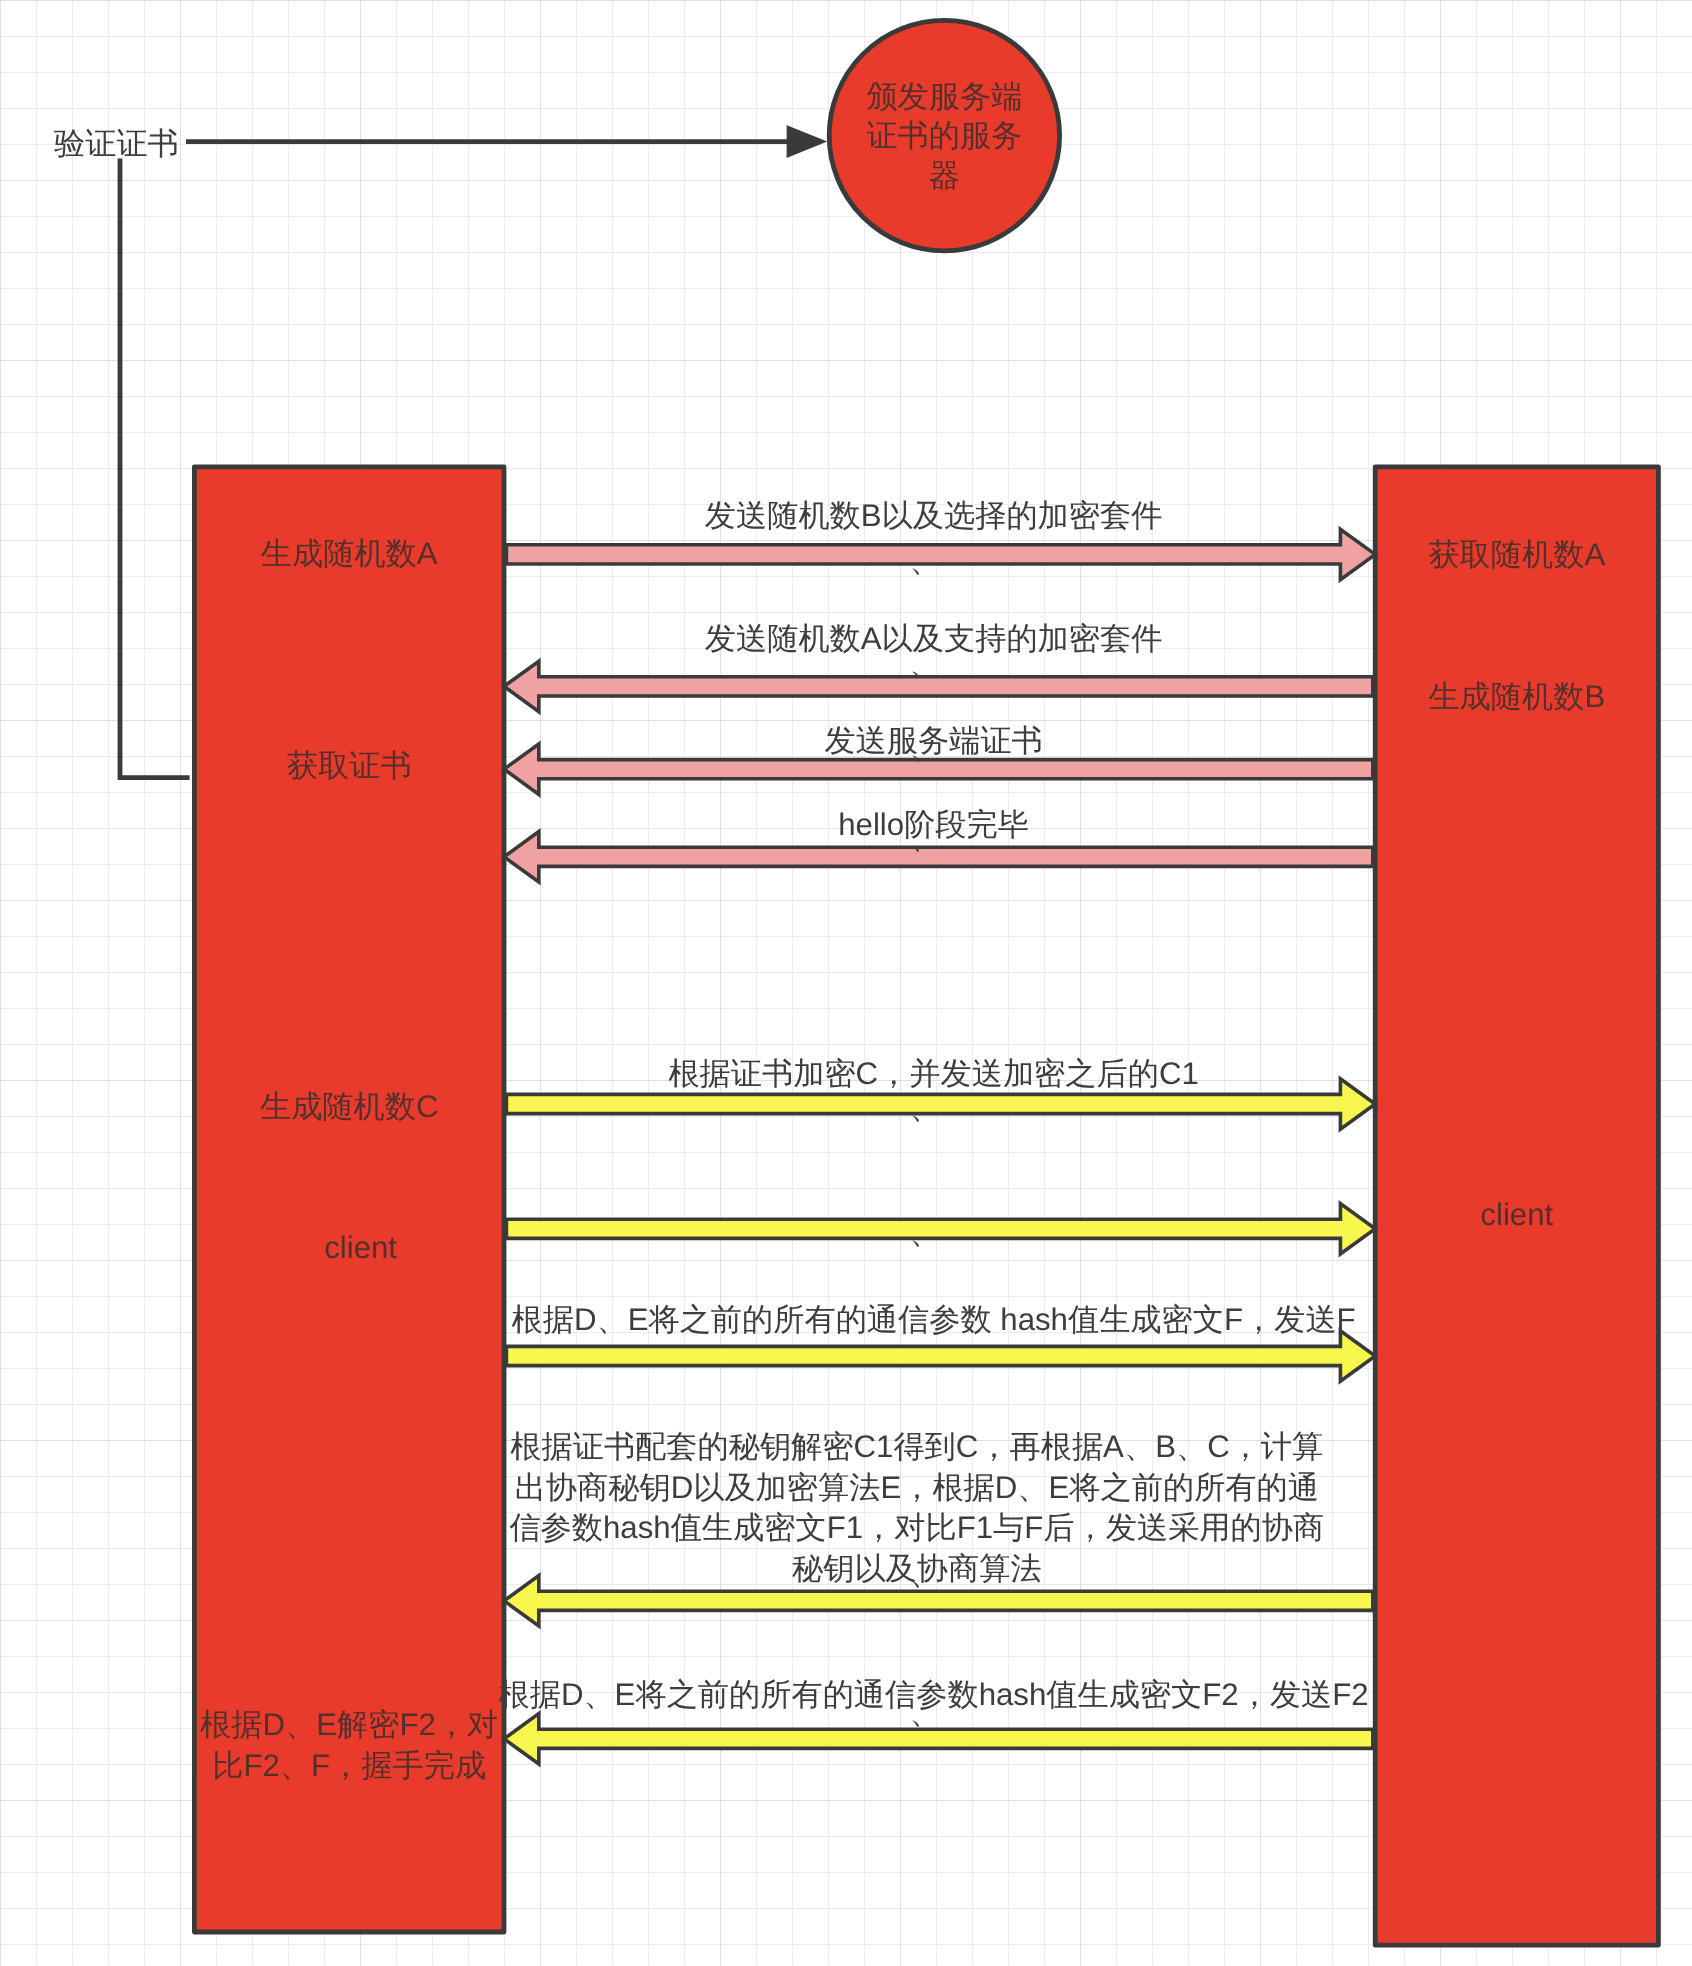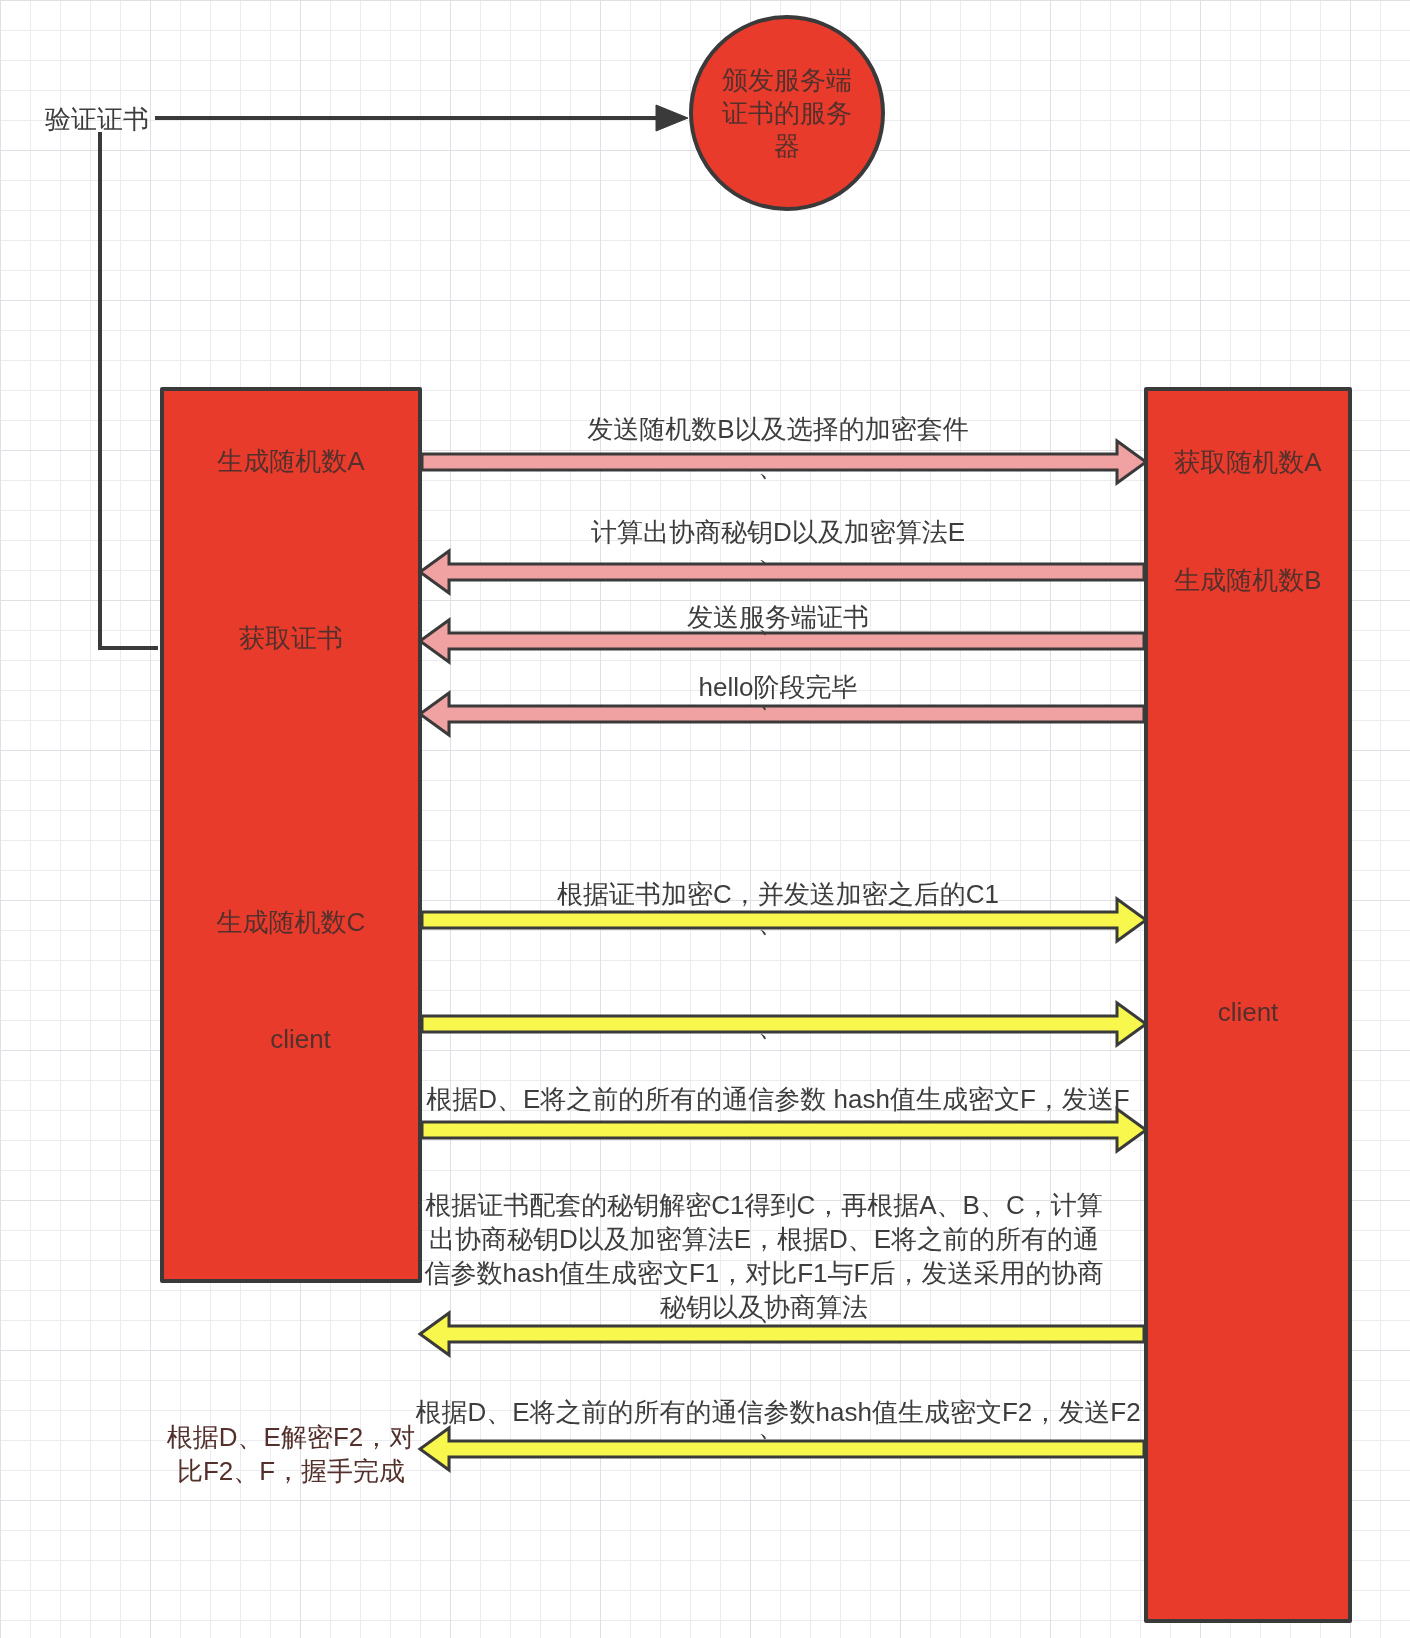--- a/index.html
+++ b/index.html
@@ -31,22 +31,22 @@
     text-align:center;
   }
   .circle-node .inner{width:142px;font-size:26px;line-height:33px;}
   .rect-node{border-radius:2px;}
   .rect-node .note{
     position:absolute;left:0;right:0;
     text-align:center;
     font-size:26px;line-height:32px;
   }
   .rect-node .note.wrap2{line-height:34px;padding:0 2px;}
-  #client-rect{left:160px;top:387px;width:262px;height:896px;}
-  #server-rect{left:1144px;top:387px;width:208px;height:1236px;}
+  #client-rect{left:160px;top:387px;width:262px;height:1225px;}
+  #server-rect{left:1144px;top:387px;width:240px;height:1236px;}
 
   .free-label{
     position:absolute;
     font-size:26px;color:var(--label_text,#3d3d3d);
     line-height:32px;white-space:nowrap;
   }
   .msg-label{
     position:absolute;left:413px;width:730px;
     text-align:center;
     font-size:26px;line-height:32px;
@@ -97,21 +97,21 @@
     <div class="note" style="top:173px;">生成随机数B</div>
     <div class="note" style="top:605px;">client</div>
   </div>
 
   <div class="msg-label" style="top:413px;">发送随机数B以及选择的加密套件</div>
   <svg class="msg-arrow dir-right c-pink abs" style="top:434px;" viewBox="0 0 730 56">
     <polygon points="2,20 697,20 697,7 726,28 697,49 697,36 2,36"></polygon>
   </svg>
   <span class="tick" style="left:758px;top:454px;">、</span>
 
-  <div class="msg-label" style="top:516px;">计算出协商秘钥D以及加密算法E</div>
+  <div class="msg-label" style="top:516px;">发送随机数A以及支持的加密套件</div>
   <svg class="msg-arrow dir-left c-pink abs" style="top:544px;" viewBox="0 0 730 56">
     <polygon points="728,20 33,20 33,7 4,28 33,49 33,36 728,36"></polygon>
   </svg>
   <span class="tick" style="left:758px;top:540px;">、</span>
 
   <div class="msg-label" style="top:601px;">发送服务端证书</div>
   <svg class="msg-arrow dir-left c-pink abs" style="top:613px;" viewBox="0 0 730 56">
     <polygon points="728,20 33,20 33,7 4,28 33,49 33,36 728,36"></polygon>
   </svg>
   <span class="tick" style="left:758px;top:610px;">、</span>

